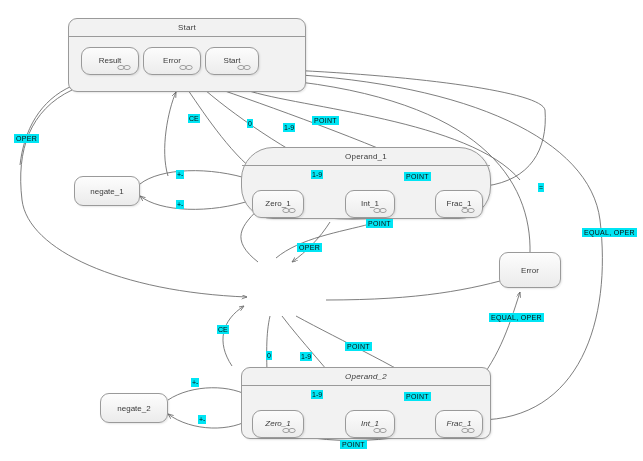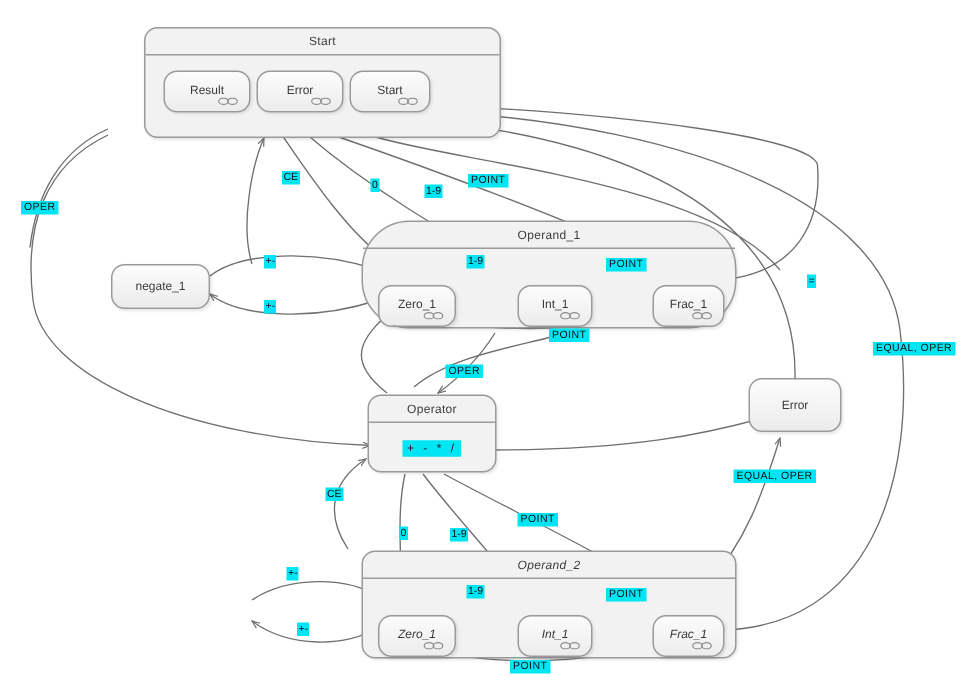--- a/index.html
+++ b/index.html
@@ -162,21 +162,21 @@
 
     <path d="M478,420 C580,420 612,320 600,220 C590,140 470,84 285,74" marker-end="url(#ah)"></path>
 
     <path d="M486,186 C530,180 548,150 545,110 C542,92 420,76 288,70" marker-end="url(#ah)"></path>
 
     <path d="M246,90 C300,108 470,120 520,180"></path>
 
     <path d="M326,300 C420,300 470,290 518,276" marker-end="url(#ah)"></path>
   </svg>
 
-  <div class="composite" style="left:68px; top:18px; width:238px; height:74px;margin-left:28px;">
+  <div class="composite" style="left:68px; top:18px; width:238px; height:74px;">
     <div class="comp-title">Start</div>
     <div class="comp-body">
       <div class="state inner" style="left:12px; top:10px; width:58px; height:28px;">
         <div class="st-label">Result</div>
         <div class="sub-ind">
           <svg viewBox="0 0 14 5">
               <ellipse cx="4" cy="2.5" rx="3.2" ry="2.1" fill="none" stroke="#8d8d8d" stroke-width="0.8"></ellipse>
               <ellipse cx="10" cy="2.5" rx="3.2" ry="2.1" fill="none" stroke="#8d8d8d" stroke-width="0.8"></ellipse>
             </svg>
         </div>
@@ -261,31 +261,28 @@
         <div class="sub-ind">
           <svg viewBox="0 0 14 5">
               <ellipse cx="4" cy="2.5" rx="3.2" ry="2.1" fill="none" stroke="#8d8d8d" stroke-width="0.8"></ellipse>
               <ellipse cx="10" cy="2.5" rx="3.2" ry="2.1" fill="none" stroke="#8d8d8d" stroke-width="0.8"></ellipse>
             </svg>
         </div>
       </div>
     </div>
   </div>
 
-  <div class="composite" style="left:245px; top:263px; width:86px; height:52px;">
-    <div class="comp-title">Operator</div>
-    <div class="comp-body">
-      <div class="op-content">+ - * /</div>
-    </div>
-  </div>
 
   <div class="state" style="left:74px; top:176px; width:66px; height:30px;padding-left:36px;">
     <div class="st-label" style="transform:translateY(-50%)">negate_1</div>
   </div>
 
+  <div class="state" style="left:100px; top:393px; width:68px; height:30px;">
+    <div class="st-label" style="transform:translateY(-50%)">negate_2</div>
+  </div>
 
   <div class="state" style="left:499px; top:252px; width:62px; height:36px;">
     <div class="st-label" style="transform:translateY(-50%)">Error</div>
   </div>
 
   <div class="tlabel" style="left:14px; top:134px;">OPER</div>
 
   <div class="tlabel tiny" style="left:188px; top:114px;">CE</div>
 
   <div class="tlabel tiny" style="left:247px; top:119px;">0</div>

